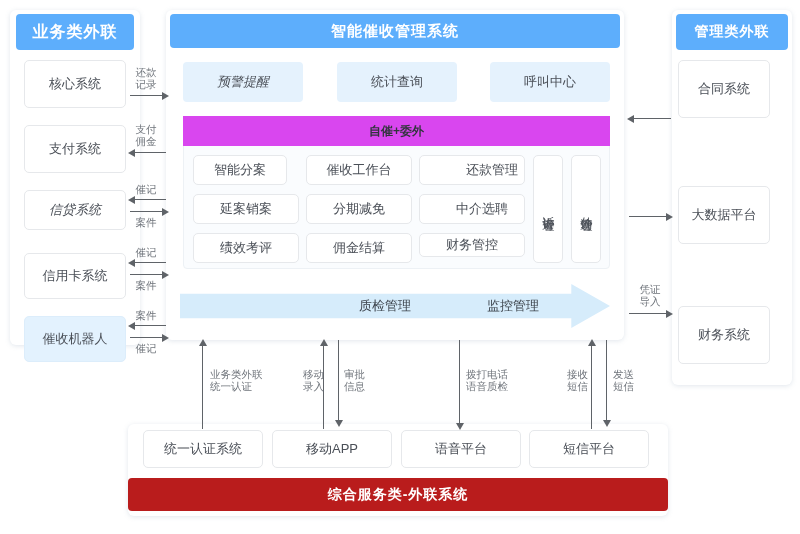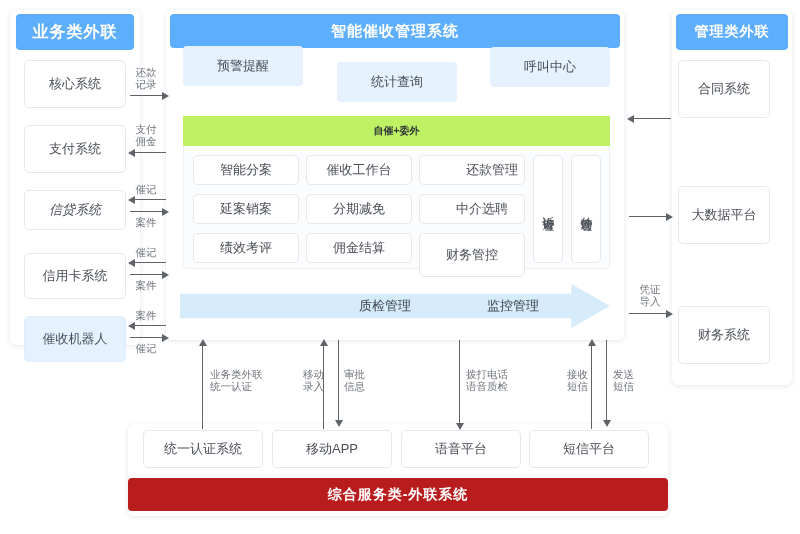--- a/index.html
+++ b/index.html
@@ -60,23 +60,23 @@
   
   .subpanel{
     position:absolute;
     background:#fafcfe;
     border:1px solid #edf1f5;
     border-radius:4px;
     box-sizing:border-box;
   }
   .subpanel-title{
     position:absolute;
-    background:#bef264;
-    display:flex;align-items:center;justify-content:center;
-    font-weight:bold;font-size:10px;color:#30353c;
+    background:#d946ef;
+    display:flex;align-items:center;justify-content:center;
+    font-weight:bold;font-size:12px;color:#30353c;
     box-sizing:border-box;
   }
 
   
   .chev{
     position:absolute;
     background:#d6ecfb;
     -webkit-clip-path:polygon(0 22%,91% 22%,91% 0,100% 50%,91% 100%,91% 78%,0 78%);
     clip-path:polygon(0 22%,91% 22%,91% 0,100% 50%,91% 100%,91% 78%,0 78%);
   }
@@ -136,36 +136,36 @@
     </div>
   <div class="nbox hl" style="left:24px;top:316px;width:102px;height:46px;">
     <span>催收机器人</span>
     </div>
 
   <div class="panel" style="left:166px;top:10px;width:458px;height:330px;"></div>
   <div class="panel-head" style="left:170px;top:14px;width:450px;height:34px;font-size:15px;">
     <span>智能催收管理系统</span>
   </div>
 
-  <div class="lbox" style="left:183px;top:46px;width:120px;height:40px;">
+  <div class="lbox" style="left:183px;top:62px;width:120px;height:40px;font-style:italic;">
     <span>预警提醒</span>
     </div>
   <div class="lbox" style="left:337px;top:62px;width:120px;height:40px;">
     <span>统计查询</span>
     </div>
-  <div class="lbox" style="left:490px;top:47px;width:120px;height:40px;">
+  <div class="lbox" style="left:490px;top:62px;width:120px;height:40px;">
     <span>呼叫中心</span>
     </div>
 
   <div class="subpanel" style="left:183px;top:116px;width:427px;height:153px;"></div>
   <div class="subpanel-title" style="left:183px;top:116px;width:427px;height:30px;">
     <span>自催+委外</span>
   </div>
 
-  <div class="nbox" style="left:193px;top:155px;width:106px;height:30px;justify-content:center;">
+  <div class="nbox" style="left:193px;top:155px;width:94px;height:30px;justify-content:center;">
     <span>智能分案</span>
     </div>
   <div class="nbox" style="left:306px;top:155px;width:106px;height:30px;">
     <span>催收工作台</span>
     </div>
   <div class="nbox" style="left:419px;top:155px;width:106px;height:30px;padding-left:40px;">
     <span>还款管理</span>
     </div>
 
   <div class="nbox" style="left:193px;top:194px;width:106px;height:30px;">
@@ -177,21 +177,21 @@
   <div class="nbox" style="left:419px;top:194px;width:106px;height:30px;padding-left:20px;">
     <span>中介选聘</span>
     </div>
 
   <div class="nbox" style="left:193px;top:233px;width:106px;height:30px;">
     <span>绩效考评</span>
     </div>
   <div class="nbox" style="left:306px;top:233px;width:106px;height:30px;">
     <span>佣金结算</span>
     </div>
-  <div class="nbox" style="left:419px;top:233px;width:106px;height:44px;">
+  <div class="nbox" style="left:419px;top:233px;width:106px;height:24px;">
     <span>财务管控</span>
     </div>
 
   <div class="vbox" style="left:533px;top:155px;width:30px;height:108px;">
     <span>诉讼管理</span>
     </div>
   <div class="vbox" style="left:571px;top:155px;width:30px;height:108px;">
     <span>外访管理</span>
     </div>
 

